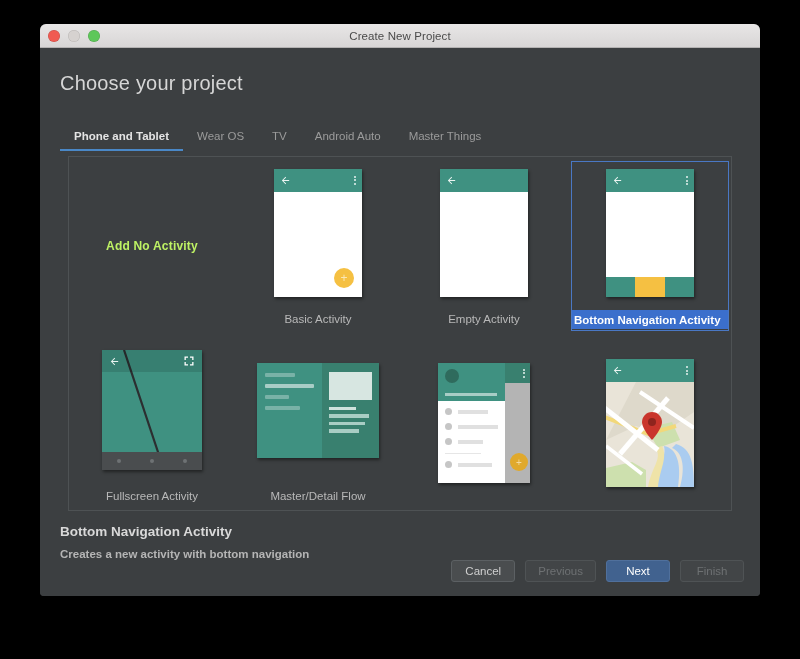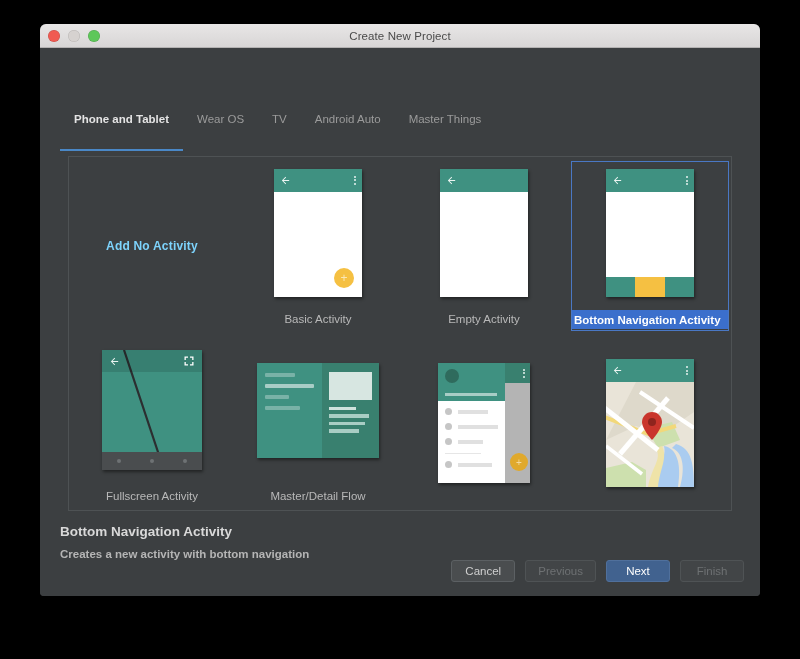--- a/index.html
+++ b/index.html
@@ -44,21 +44,21 @@
     font-size: 20px; color: #d6d6d6; font-weight: 400; letter-spacing: .2px;
   }
 
   
   .tabs {
     position: absolute; left: 20px; top: 75px;
     display: flex; align-items: flex-end; height: 28px;
   }
   .tab {
     font-size: 11.5px; color: #9b9b9b;
-    padding: 0 14px 24px 14px;
+    padding: 0 14px 7px 14px;
     border-bottom: 2px solid transparent;
     white-space: nowrap;
   }
   .tab.active { color: #e4e4e4; font-weight: bold; border-bottom-color: #4a88c7; }
 
   
   .panel {
     position: absolute; left: 28px; top: 108px;
     width: 664px; height: 355px;
     background: #3c3f41;
@@ -94,21 +94,21 @@
     border: 1px solid #4a78c4; pointer-events: none;
   }
   .cell.selected .caption {
     background: #3b6fcc; color: #ffffff; font-weight: bold;
     position: relative; z-index: 2;
     width: calc(100% - 10px);
     padding: 4px 2px 3px 2px;
     margin-bottom: 6px;
   }
   .cell .plain-label {
-    font-size: 12px; color: #7dd3fc; font-weight: bold; letter-spacing: .2px;
+    font-size: 12px; color: #bef264; font-weight: bold; letter-spacing: .2px;
   }
 
   
   .phone {
     position: relative;
     width: 88px; height: 128px;
     background: #ffffff;
     box-shadow: 1px 2px 3px rgba(0,0,0,0.45);
   }
   .appbar {
@@ -209,20 +209,21 @@
       <div class="lights">
         <span class="light red"></span>
         <span class="light yellow"></span>
         <span class="light green"></span>
       </div>
       <div class="win-title">Create New Project</div>
     </div>
 
     <div class="body">
 
+      <div class="page-title">Choose your project</div>
 
       <div class="tabs">
         <div class="tab active">Phone and Tablet</div>
         <div class="tab">Wear OS</div>
         <div class="tab">TV</div>
         <div class="tab">Android Auto</div>
         <div class="tab">Master Things</div>
       </div>
 
       <div class="panel">

